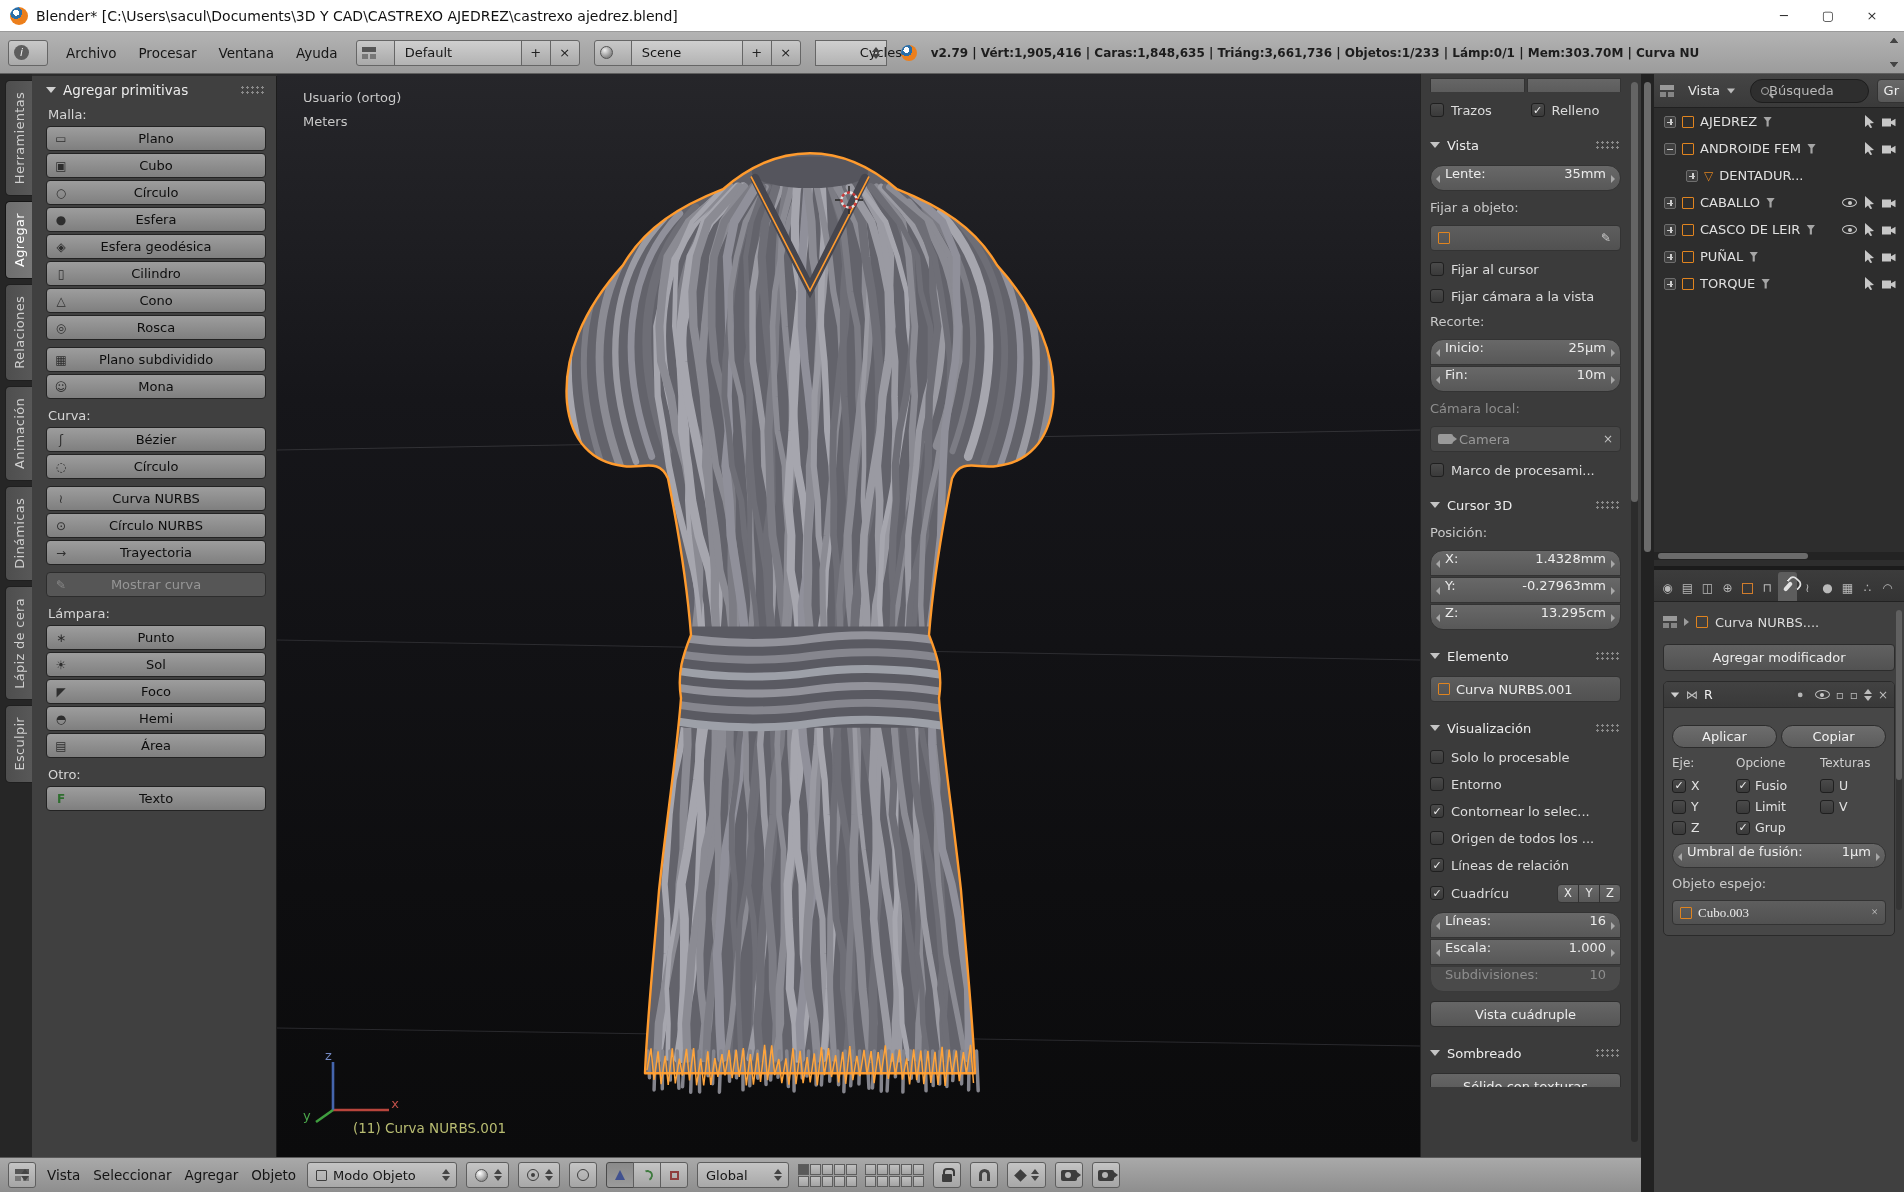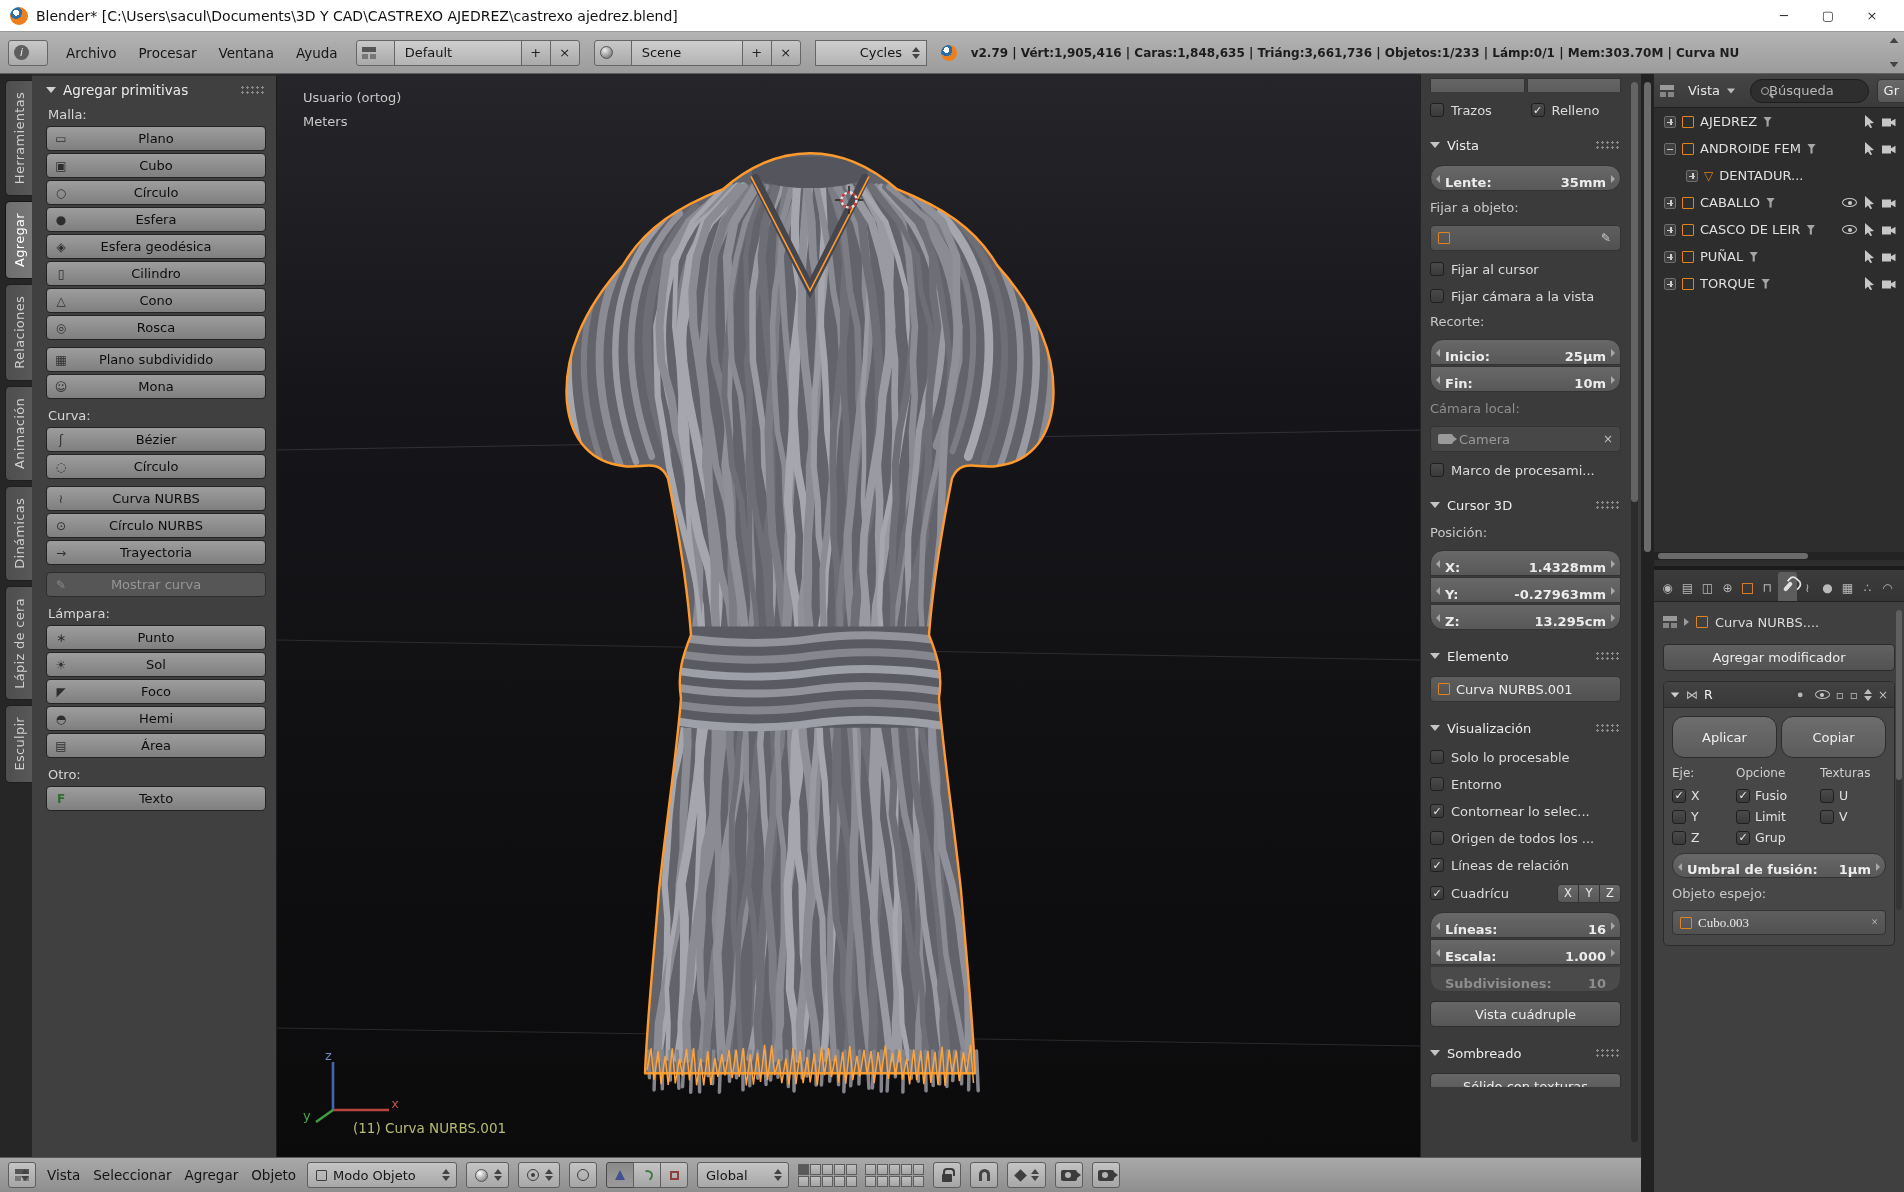--- a/index.html
+++ b/index.html
@@ -88,21 +88,21 @@
     padding:6px 20px 0 9px;display:flex;flex-direction:column;gap:9px;color:#dcdcdc;overflow:hidden;}
   .np-scroll{position:absolute;right:3px;top:8px;width:7px;height:1060px;background:#2c2c2c;border-radius:4px;}
   .np-scroll .thumb{position:absolute;left:0;top:0;width:7px;height:420px;background:#646464;border-radius:4px;}
   .np-cut{display:flex;gap:2px;height:14px;overflow:hidden;margin-top:-2px;}
   .np-cut .half{flex:1;height:22px;background:linear-gradient(#666,#575757);border:1px solid #333;border-radius:0 0 6px 6px;}
   .np-header{display:flex;align-items:center;gap:7px;color:#ececec;height:22px;margin-top:6px;}
   .np-header .tri{border-top-color:#c4c4c4;}
   .np-label{color:#c9c9c9;font-size:13px;height:16px;}
   .np-label.dim{color:#8f8f8f;}
   .np-pill{height:26px;background:linear-gradient(#686868,#585858);border:1px solid #333;border-radius:13px;
-    display:flex;align-items:flex-end;padding:0 14px;position:relative;color:#ececec;font-size:13px;font-weight:bold;}
+    display:flex;align-items:flex-start;padding:0 14px;position:relative;color:#ececec;font-size:13px;}
   .np-pill .fl{flex:0 0 auto;}
   .np-pill .fv{margin-left:auto;}
   .arrL,.arrR{position:absolute;top:9px;width:0;height:0;border-top:4px solid transparent;border-bottom:4px solid transparent;}
   .arrL{left:5px;border-right:4px solid #a8a8a8;}
   .arrR{right:5px;border-left:4px solid #a8a8a8;}
   .np-stack{display:flex;flex-direction:column;gap:1px;}
   .np-stack .np-pill{border-radius:0;}
   .np-stack .np-pill:first-child{border-radius:13px 13px 0 0;}
   .np-stack .np-pill:last-child{border-radius:0 0 13px 13px;}
   .np-pill.disabled{background:#4a4a4a;color:#8e8e8e;border-color:#3a3a3a;}
@@ -184,22 +184,22 @@
   .modhead{height:26px;background:linear-gradient(#424242,#393939);display:flex;align-items:center;gap:6px;padding:0 6px;
     border-bottom:1px solid #2a2a2a;color:#dcdcdc;}
   .modname{font-size:12.5px;color:#f0f0f0;}
   .mh-ic{color:#bdbdbd;font-size:12px;}
   .updown{display:flex;flex-direction:column;gap:2px;}
   .updown i{display:block;width:0;height:0;border-left:4px solid transparent;border-right:4px solid transparent;}
   .updown .u{border-bottom:5px solid #bdbdbd;}
   .updown .d{border-top:5px solid #bdbdbd;}
   .modbody{padding:8px 8px 10px;display:flex;flex-direction:column;gap:8px;}
   .btnrow{display:flex;gap:4px;}
-  .pbtn{flex:1;height:42px;background:linear-gradient(#6d6d6d,#5c5c5c);border:1px solid #2c2c2c;border-radius:12px;
-    display:flex;align-items:center;justify-content:center;color:#f0f0f0;}
+  .pbtn{flex:1;height:23px;background:linear-gradient(#6d6d6d,#5c5c5c);border:1px solid #2c2c2c;border-radius:12px;
+    display:flex;align-items:center;justify-content:center;color:#f0f0f0;margin-top:9px;}
   .colhead{display:flex;color:#cfcfcf;font-size:12px;}
   .colhead span:nth-child(1){width:64px;}
   .colhead span:nth-child(2){width:84px;}
   .chkgrid{display:flex;flex-direction:column;gap:6px;}
   .chkrow{display:flex;align-items:center;}
   .chkcell{display:flex;align-items:center;gap:5px;font-size:12.5px;color:#e2e2e2;}
   .chkrow .c1{width:64px;}
   .chkrow .c2{width:84px;}
   .objfield{height:25px;background:linear-gradient(#5e5e5e,#515151);border:1px solid #333;border-radius:4px;
     display:flex;align-items:center;gap:6px;padding:0 7px;color:#ececec;font-family:Liberation Serif, serif;}
@@ -274,21 +274,21 @@
     <span class="hgroup">
       <span class="ibtn combo">
           <span class="scene-ico"></span>
         </span>
       <span class="hfield" style="width:112px;">
           <span>Scene</span>
         </span>
       <span class="ibtn">+</span>
       <span class="ibtn">×</span>
     </span>
-    <span class="hfield combo" style="width:112px;padding-left:44px;">
+    <span class="hfield combo" style="width:72px;padding-left:44px;">
         <span>Cycles</span>
       </span>
     <span class="blogo" style="width:16px;height:16px;margin:0;"></span>
     <span class="stats">v2.79 | Vért:1,905,416 | Caras:1,848,635 | Triáng:3,661,736 | Objetos:1/233 | Lámp:0/1 | Mem:303.70M | Curva NU</span>
   </div>
 
   <div class="tabstrip abs">
     <div class="vtab">
         <span>Herramientas</span>
       </div>

